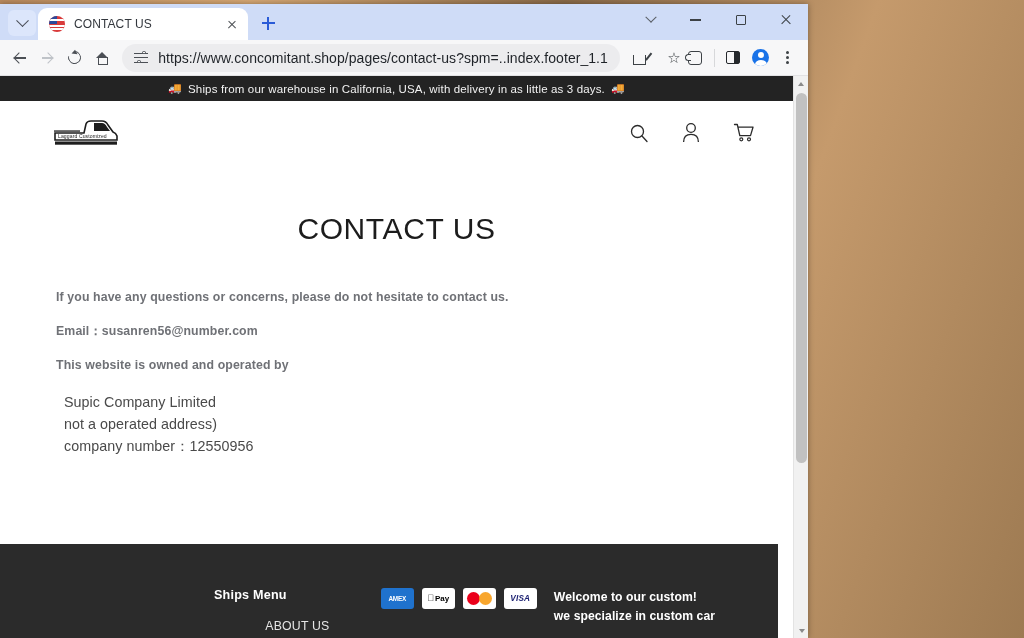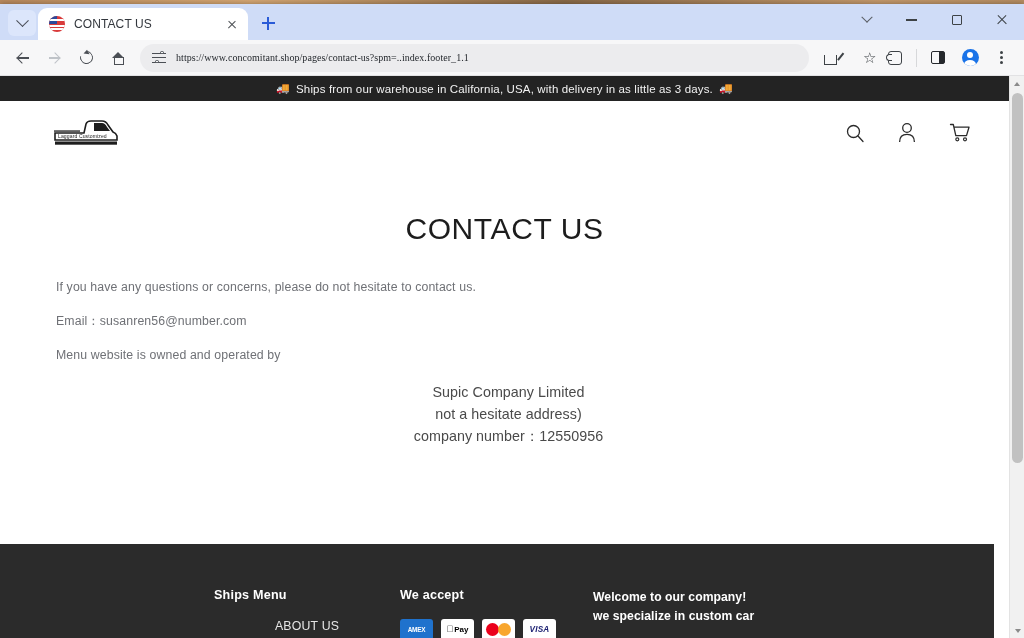--- a/index.html
+++ b/index.html
@@ -9,21 +9,21 @@
     font-family: "Liberation Sans", sans-serif;
   }
   body {
     background: linear-gradient(110deg,#b98a5e 0%,#d6a874 20%,#8a6a48 45%,#c59a6c 70%,#9d7a52 100%);
     position: relative;
   }
 
   
   .browser {
     position: absolute; left: 0; top: 4px;
-    width: 1024px; height: 634px;
+    width: 808px; height: 634px;
     background: #fca5a5;
     display: flex; flex-direction: column;
     box-shadow: 0 0 6px rgba(0,0,0,.35);
   }
 
   
   .tabstrip {
     height: 36px; background: #cfdcf7;
     display: flex; align-items: flex-end;
     position: relative; flex: 0 0 36px;
@@ -144,21 +144,21 @@
   }
   .tune-icon i:nth-child(1){ top: 1.5px; }
   .tune-icon i:nth-child(2){ top: 6px; }
   .tune-icon i:nth-child(3){ top: 10.5px; }
   .tune-icon b {
     position: absolute; width: 3.6px; height: 3.6px; border-radius: 50%;
     background: #f7f7f8; border: 1.3px solid #4b4f55; display:block;
   }
   .tune-icon b:nth-of-type(1){ top: -0.5px; left: 8px; }
   .tune-icon b:nth-of-type(2){ top: 8.5px; left: 3px; }
-  .url { font-size: 10px; color: #1f2328; white-space: nowrap; overflow: hidden; letter-spacing: .05px; font-family: Liberation Serif, serif;}
+  .url { font-size: 14px; color: #1f2328; white-space: nowrap; overflow: hidden; letter-spacing: .05px;}
   .share-ic { width: 14px; height: 14px; position: relative; }
   .share-ic::before {
     content:''; position:absolute; left:0; bottom:0; width:11px; height:9px;
     border:1.5px solid #3d4246; border-top:none;
   }
   .share-ic::after {
     content:''; position:absolute; right:0px; top:0px; width:1.5px; height:9px;
     background:#3d4246; transform: rotate(38deg); transform-origin: bottom;
   }
   .star {
@@ -225,27 +225,27 @@
   .main {
     padding: 0 56px;
   }
   .page-title {
     text-align:center; font-size: 30px; font-weight: 400; color:#1c1c1c;
     letter-spacing: .6px; margin-top: 48px;
   }
   .para {
     font-size: 12.3px; color: #6f7176; margin-top: 0; letter-spacing:.12px;
   }
-  .paras { margin-top: 34px; }
+  .paras { margin-top: 44px; font-weight: bold; }
   .paras .para { margin-bottom: 18.5px; }
   .address {
     margin-top: 18px; padding-left: 8px;
   }
   .address p {
-    font-size: 14.3px; color: #4a4a4a; line-height: 22px; letter-spacing:.05px;text-align:center;
+    font-size: 14.3px; color: #4a4a4a; line-height: 22px; letter-spacing:.05px;
   }
 
   
   .site-footer {
     position:absolute; left:0; right:15px; top: 468px; height: 130px;
     background:#2b2b2b; color:#fff;
     padding: 44px 0 0 0;
   }
   .footer-cols {
     display:flex; padding-left: 214px; gap: 0;
@@ -416,57 +416,56 @@
           </span>
         </div>
       </div>
 
       <div class="main">
         <h1 class="page-title">CONTACT US</h1>
 
         <div class="paras">
           <p class="para">If you have any questions or concerns, please do not hesitate to contact us.</p>
           <p class="para">Email：susanren56@number.com</p>
-          <p class="para">Menu website is owned and operated by</p>
+          <p class="para">This website is owned and operated by</p>
         </div>
 
         <div class="address">
           <p>Supic Company Limited</p>
-          <p>not a hesitate address)</p>
+          <p>not a operated address)</p>
           <p>company number：12550956</p>
         </div>
       </div>
 
       <div class="site-footer">
         <div class="footer-cols">
 
           <div class="fcol-menu">
             <div class="fhead">Ships Menu</div>
             <div class="flink">ABOUT US</div>
 
           </div>
 
           <div class="fcol-pay">
-            <div class="fhead">We accept</div>
             <div class="pay-row">
               <span class="pay pay-amex">AMEX</span>
               <span class="pay pay-apple">
                 <span class="apple-glyph"></span>
                 <span>Pay</span>
               </span>
               <span class="pay pay-mc">
                 <i class="mc-l"></i>
                 <i class="mc-r"></i>
               </span>
               <span class="pay pay-visa">VISA</span>
             </div>
           </div>
 
           <div class="fcol-about">
-            <div class="about-text">Welcome to our company!</div>
+            <div class="about-text">Welcome to our custom!</div>
             <div class="about-text">we specialize in custom car</div>
 
           </div>
 
         </div>
       </div>
 
     </div>
 
     <div class="scrollbar">

